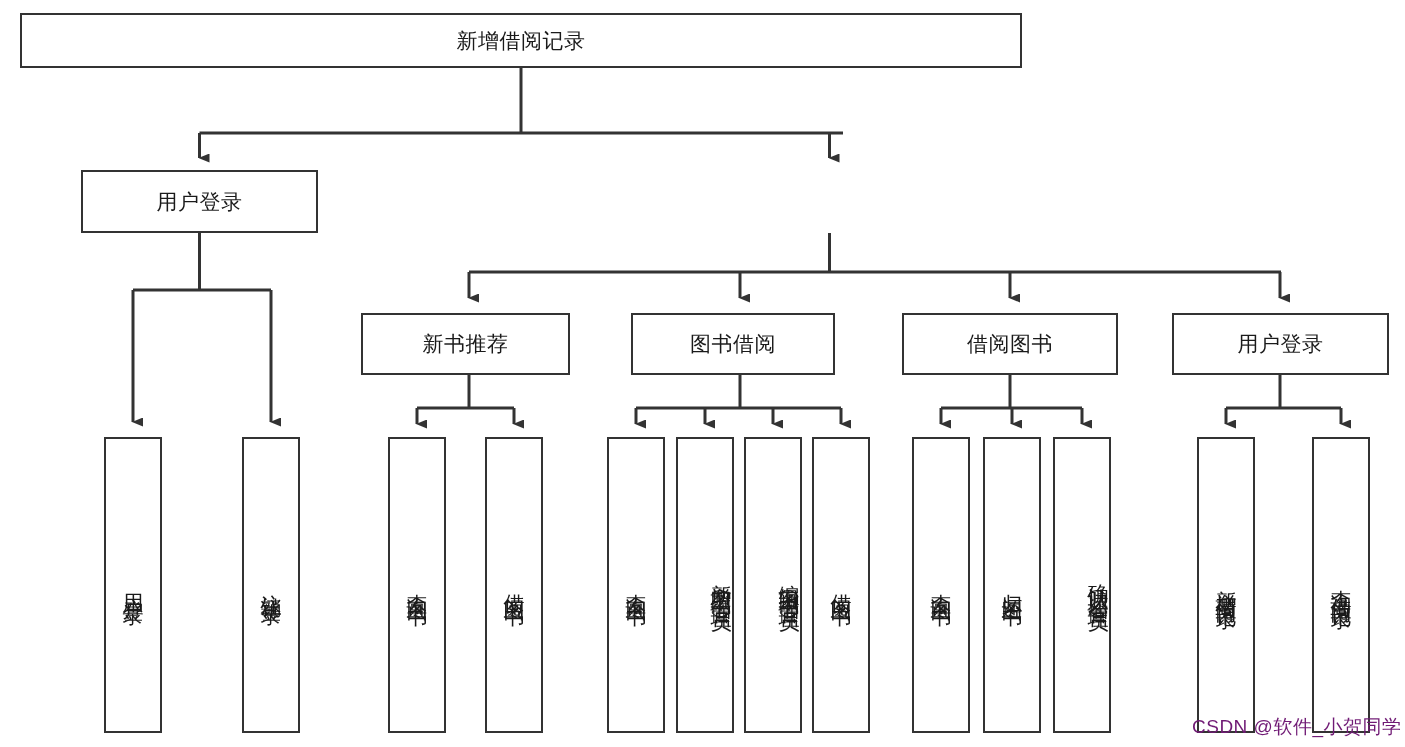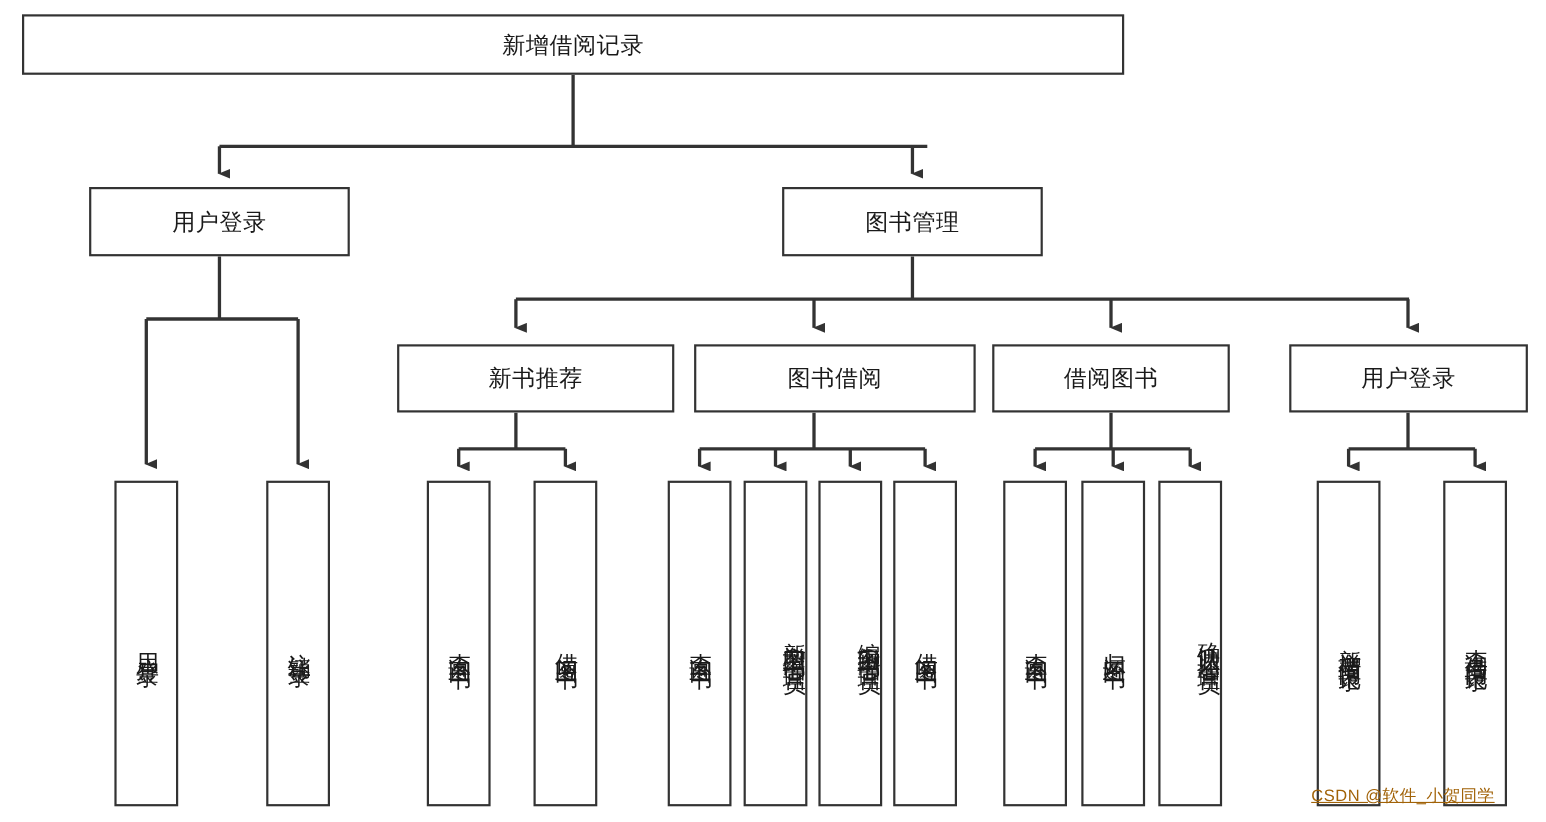--- a/index.html
+++ b/index.html
@@ -43,25 +43,24 @@
   #wires {
     position: absolute;
     left: 0;
     top: 0;
     width: 1405px;
     height: 747px;
     pointer-events: none;
   }
   .watermark {
     position: absolute;
-    font-size: 15px;
-    color: #a16207;
+    font-size: 19px;
+    color: #701a75;
     white-space: nowrap;
     letter-spacing: 0.5px;
-    text-decoration: underline;
   }
 </style>
 </head>
 <body>
 
 <div id="canvas">
 
   <svg id="wires" viewBox="0 0 1405 747">
     <defs>
       <marker id="arrow" markerWidth="9" markerHeight="11" refX="4.5" refY="10" orient="auto" markerUnits="userSpaceOnUse">
@@ -108,24 +107,23 @@
       <path d="M1280,375 L1280,408"></path>
       <path d="M1226,408 L1341,408"></path>
       <path d="M1226,408 L1226,424" marker-end="url(#arrow)"></path>
       <path d="M1341,408 L1341,424" marker-end="url(#arrow)"></path>
     </g>
   </svg>
 
   <div class="node h" style="left:20px; top:13px; width:1002px; height:55px;">新增借阅记录</div>
 
   <div class="node h" style="left:81px; top:170px; width:237px; height:63px;">用户登录</div>
-  <div class="node h" style="left:711px; top:170px; width:237px; height:63px;">图书管理</div>
 
-  <div class="node h" style="left:361px; top:313px; width:252px; height:62px;">新书推荐</div>
-  <div class="node h" style="left:631px; top:313px; width:256px; height:62px;">图书借阅</div>
+  <div class="node h" style="left:361px; top:313px; width:209px; height:62px;">新书推荐</div>
+  <div class="node h" style="left:631px; top:313px; width:204px; height:62px;">图书借阅</div>
   <div class="node h" style="left:902px; top:313px; width:216px; height:62px;">借阅图书</div>
   <div class="node h" style="left:1172px; top:313px; width:217px; height:62px;">用户登录</div>
 
   <div class="node v" style="left:104px; top:437px; width:58px; height:296px;">用户登录</div>
   <div class="node v" style="left:242px; top:437px; width:58px; height:296px;">注销登录</div>
 
   <div class="node v" style="left:388px; top:437px; width:58px; height:296px;">查询图书</div>
   <div class="node v" style="left:485px; top:437px; width:58px; height:296px;">借阅图书</div>
 
   <div class="node v" style="left:607px; top:437px; width:58px; height:296px;">查询图书</div>

